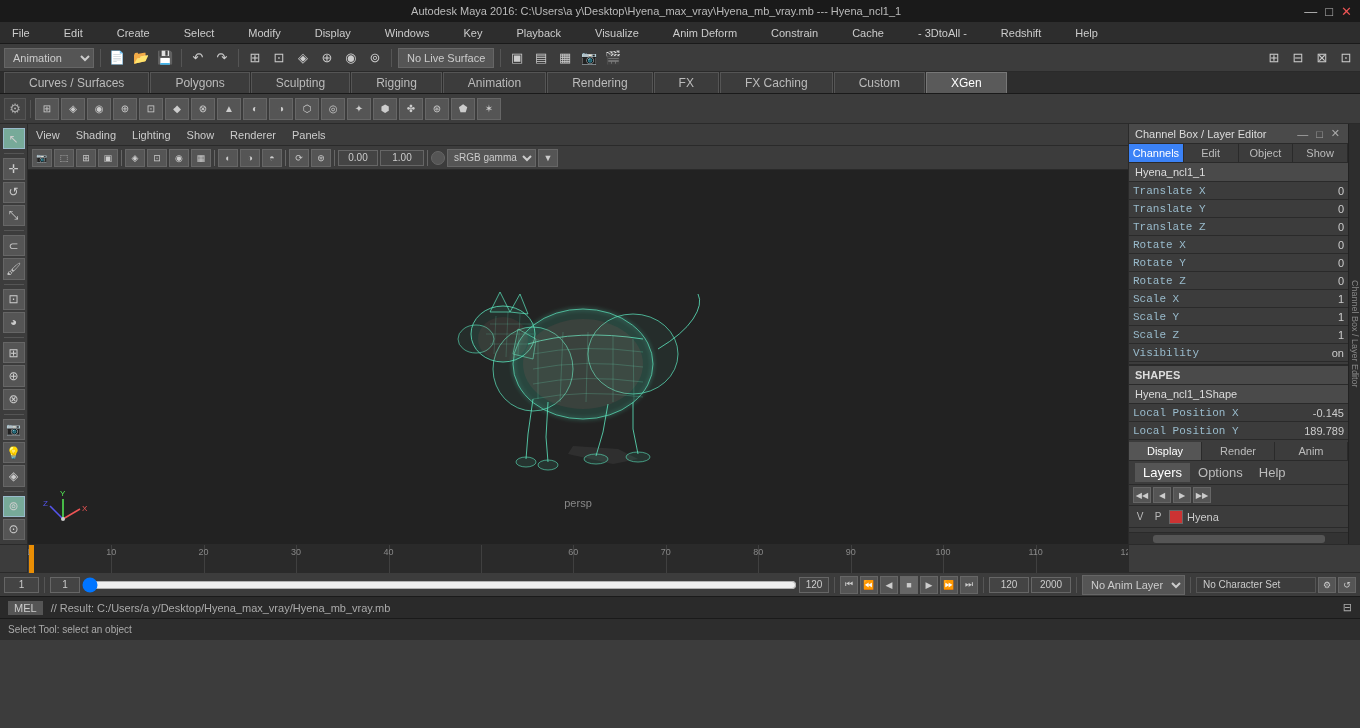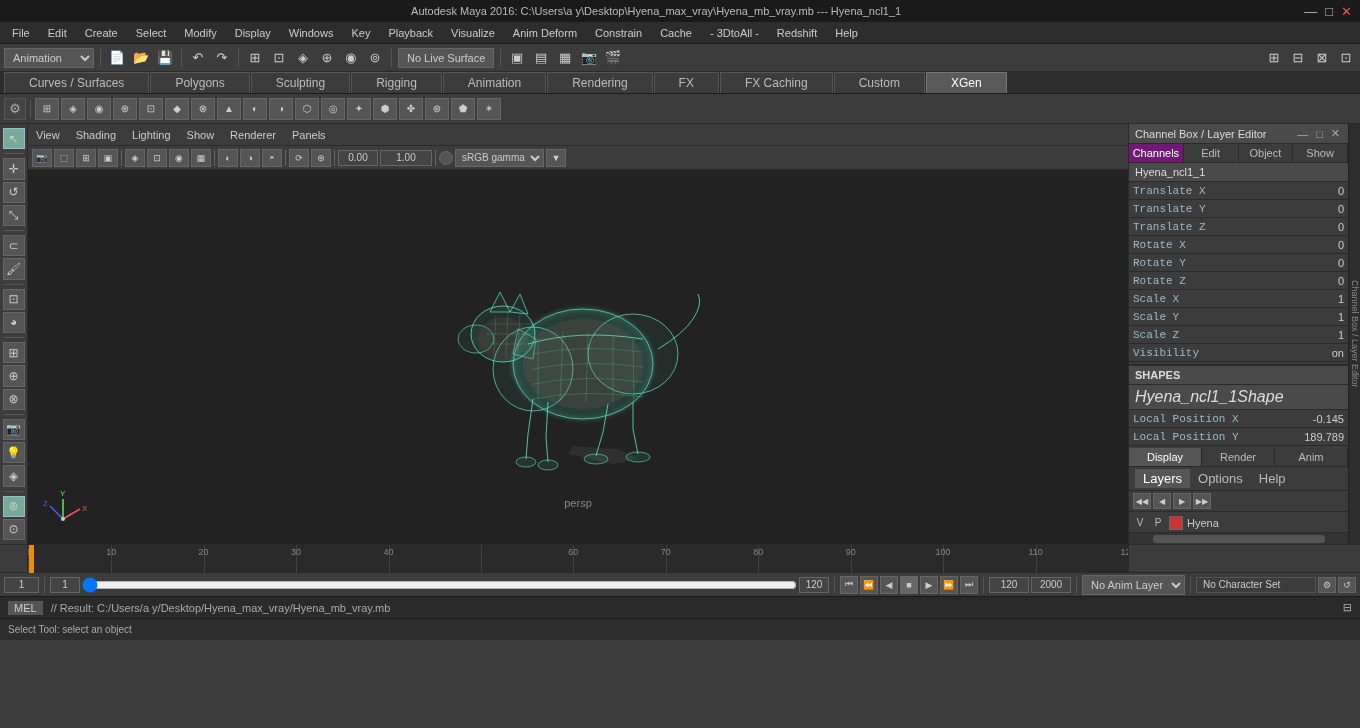--- a/index.html
+++ b/index.html
@@ -28,21 +28,21 @@
     #title-bar .win-controls { display: flex; gap: 8px; }
     #title-bar .win-btn { cursor: pointer; color: #bbb; font-size: 13px; }
 
     
     #menu-bar {
       background: #2d2d2d;
       height: 22px;
       display: flex;
       align-items: center;
       padding: 0 4px;
-      gap: 2px;
+      gap: 18px;
       border-bottom: 1px solid #1a1a1a;
     }
     .menu-item {
       padding: 2px 8px;
       cursor: pointer;
       color: #ccc;
       font-size: 11px;
     }
 
     
@@ -274,21 +274,21 @@
     }
     .panel-tab {
       flex: 1;
       text-align: center;
       padding: 3px 2px;
       cursor: pointer;
       font-size: 11px;
       color: #bbb;
       border-right: 1px solid #2a2a2a;
     }
-    .panel-tab.active { background: #701a75; color: #fff; }
+    .panel-tab.active { background: #3b82f6; color: #fff; }
 
     #channel-node-name {
       padding: 3px 6px;
       font-size: 11px;
       color: #ddd;
       background: #4a4a4a;
       border-bottom: 1px solid #2a2a2a;
     }
 
     .channel-row {
@@ -318,25 +318,24 @@
       padding: 3px 6px;
       font-size: 11px;
       color: #ddd;
       font-weight: bold;
       border-top: 2px solid #2a2a2a;
       border-bottom: 1px solid #2a2a2a;
       margin-top: 2px;
     }
     #shape-name {
       padding: 3px 6px;
-      font-size: 16px;
+      font-size: 11px;
       color: #ddd;
       background: #4a4a4a;
       border-bottom: 1px solid #2a2a2a;
-      font-style: italic;
     }
 
     .display-tabs {
       display: flex;
       background: #3c3c3c;
       border-bottom: 1px solid #2a2a2a;
       margin-top: 2px;
     }
     .display-tab {
       flex: 1;
@@ -700,21 +699,21 @@
       <div class="vp-sep"></div>
       <button class="vp-btn">◐</button>
       <button class="vp-btn">◑</button>
       <button class="vp-btn">◓</button>
       <div class="vp-sep"></div>
       <button class="vp-btn">⟳</button>
       <button class="vp-btn">⊛</button>
       <div class="vp-sep"></div>
 
       <input type="text" class="frame-input" value="0.00" style="width: 40px;">
-      <input type="text" class="frame-input" value="1.00" style="width: 52px;">
+      <input type="text" class="frame-input" value="1.00" style="width: 44px;">
       <div class="vp-sep"></div>
       <div style="background:#555;border:1px solid #666;width:14px;height:14px;border-radius:50%;display:inline-block;"></div>
       <select class="gamma-select">
         <option>sRGB gamma</option>
         <option>Linear</option>
         <option>sRGB</option>
         <option>Raw</option>
       </select>
       <button class="vp-btn">▼</button>
     </div>

